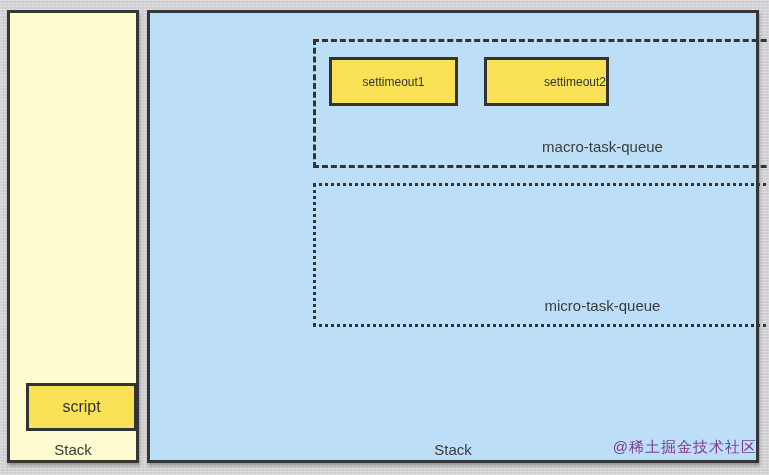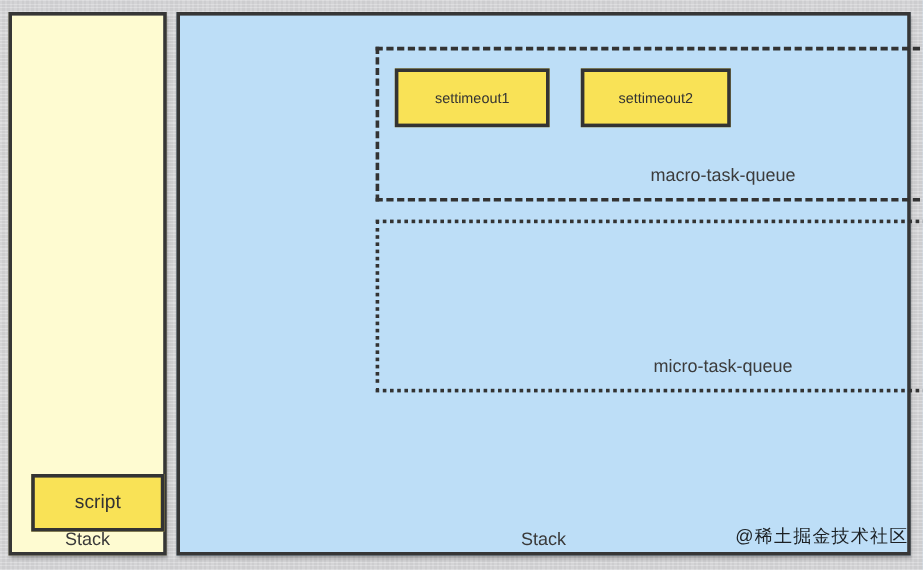--- a/index.html
+++ b/index.html
@@ -42,29 +42,28 @@
     display: flex;
     align-items: center;
     justify-content: center;
     font-size: 12px;
     color: #333333;
   }
   .script-box {
     left: 16px; top: 370px;
     width: 111px; height: 48px;
     font-size: 16px;
-    margin-top: 12px;
   }
   .settimeout1-box {
     left: 179px; top: 44px;
     width: 129px; height: 49px;
   }
   .settimeout2-box {
     left: 334px; top: 44px;
-    width: 125px; height: 49px;
+    width: 125px; height: 49px; justify-content: flex-end;
   }
   .subqueue {
     position: absolute;
     box-sizing: border-box;
     left: 163px;
     width: 579px;
   }
   .macro-box {
     top: 26px;
     height: 129px;
@@ -89,21 +88,21 @@
     top: 428px;
     text-align: center;
     font-size: 15px;
     color: #3a3a3a;
   }
   .watermark {
     position: absolute;
     right: 12px;
     top: 438px;
     font-size: 15px;
-    color: #000000;
+    color: #701a75;
     opacity: 0.85;
     letter-spacing: 1px;
   }
 </style>
 </head>
 <body>
 
 <div class="panel stack-panel">
   <div class="task-box script-box">
     <span>script</span>

